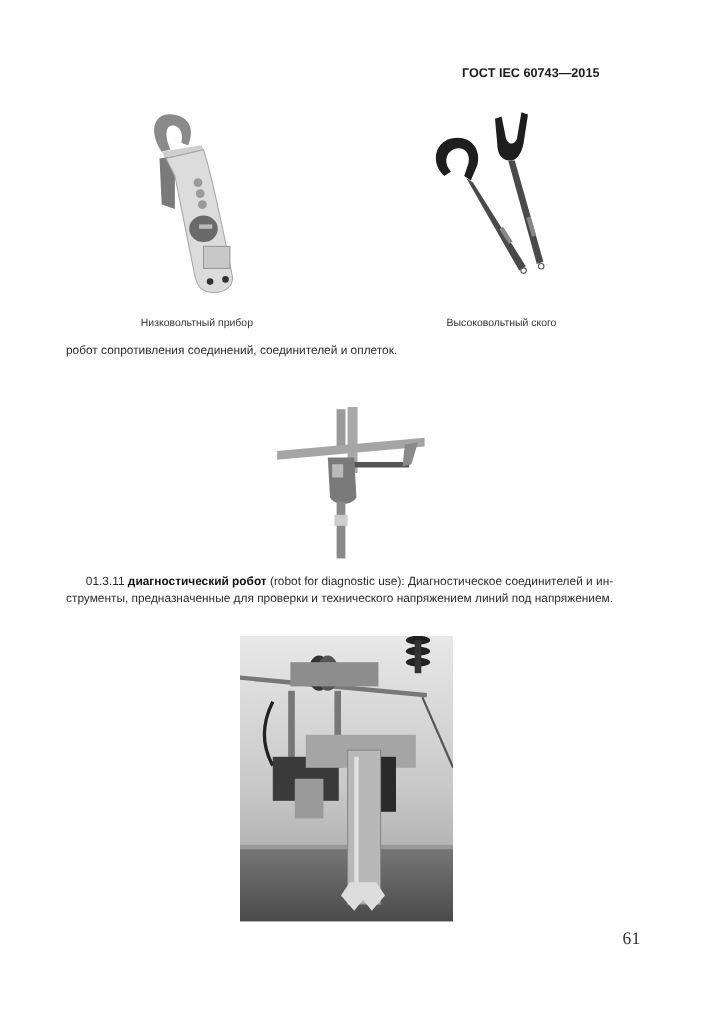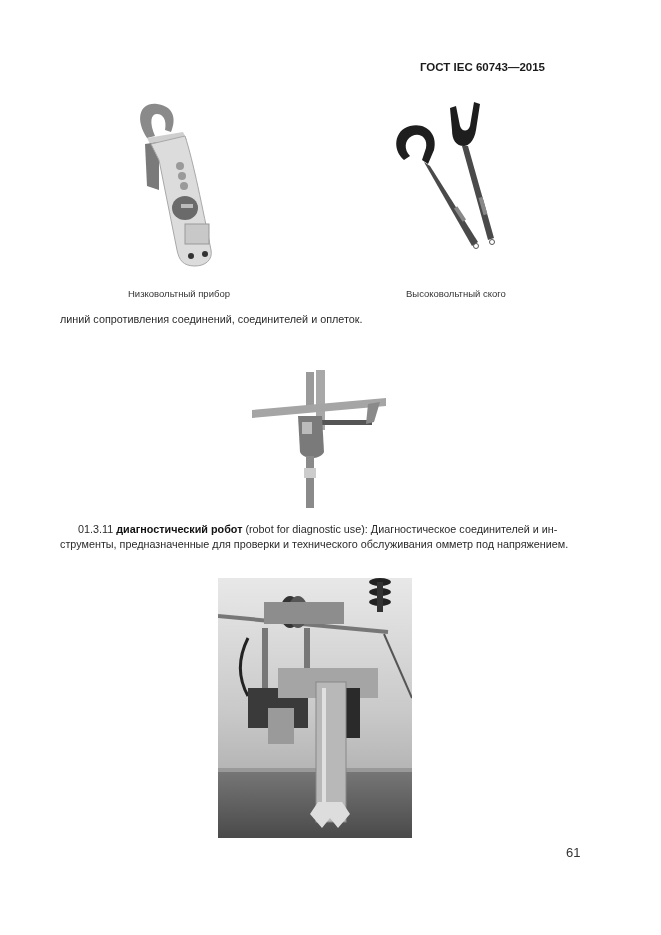--- a/index.html
+++ b/index.html
@@ -13,21 +13,21 @@
       font-size: 11.5px; font-weight: bold; color: #1a1a1a;
     }
     .caption { font-size: 9.5px; color: #333; top: 288px; }
     .para {
       left: 78px; width: 506px; font-size: 10.8px; line-height: 15px; color: #2a2a2a;
       text-align: justify;
     }
     .para .line { display: block; white-space: nowrap; }
     .para .cont { margin-left: -18px; }
     b { font-weight: bold; color: #111; }
-    .pagenum { left: 566px; top: 845px; font-size: 13px; color: #333; }
+    .pagenum { left: 566px; top: 845px; font-size: 16px; color: #333; font-family: Liberation Serif, serif; }
     .photo { overflow: hidden; }
     svg { display: block; }
   </style>
 </head>
 <body>
 
 <div class="abs header">ГОСТ IEC 60743—2015</div>
 
 <div class="abs photo" style="left:125px; top:100px; width:100px; height:170px;">
   <svg width="100" height="170" viewBox="0 0 100 170">
@@ -56,21 +56,21 @@
     <rect x="84" y="104" width="18" height="4" fill="#888" transform="rotate(74 93 106)"></rect>
     <circle cx="86" cy="146" r="2.5" fill="none" stroke="#555"></circle>
     <circle cx="102" cy="142" r="2.5" fill="none" stroke="#555"></circle>
   </svg>
 </div>
 
 <div class="abs caption" style="left:128px;">Низковольтный прибор</div>
 <div class="abs caption" style="left:406px;">Высоковольтный ского</div>
 
 <div class="abs para" style="top:312px;">
-  <span class="line cont">линий сопротивления соединений, соединителей и оплеток.</span>
+  <span class="line cont">робот сопротивления соединений, соединителей и оплеток.</span>
 </div>
 
 <div class="abs photo" style="left:250px; top:368px; width:140px; height:140px;">
   <svg width="140" height="140" viewBox="0 0 140 140">
     <rect x="56" y="4" width="8" height="40" fill="#9a9a9a"></rect>
     <rect x="66" y="2" width="9" height="60" fill="#a8a8a8"></rect>
     <path d="M2 42 L136 30 L136 38 L2 50 Z" fill="#a5a5a5"></path>
     <rect x="72" y="52" width="50" height="5" fill="#555"></rect>
     <path d="M118 36 L130 34 L124 54 L116 56 Z" fill="#8a8a8a"></path>
     <path d="M48 48 L72 48 L74 84 C70 92 54 92 50 84 Z" fill="#7a7a7a"></path>
@@ -80,21 +80,21 @@
   </svg>
 </div>
 
 <div class="abs para" style="top:522px;">
   <span class="line">
     <span>01.3.11</span>
     <b>диагностический робот</b>
     <span>(robot for diagnostic use):</span>
     <span>Диагностическое соединителей и ин-</span>
   </span>
-  <span class="line cont">струменты, предназначенные для проверки и технического обслуживания омметр под напряжением.</span>
+  <span class="line cont">струменты, предназначенные для проверки и технического напряжением линий под напряжением.</span>
 </div>
 
 <div class="abs photo" style="left:218px; top:578px; width:194px; height:260px;">
   <svg width="194" height="260" viewBox="0 0 194 260">
     <defs>
       <linearGradient id="sky" x1="0" y1="0" x2="0" y2="1">
         <stop offset="0" stop-color="#e8e8e8"></stop>
         <stop offset="0.7" stop-color="#c9c9c9"></stop>
         <stop offset="1" stop-color="#b5b5b5"></stop>
       </linearGradient>

